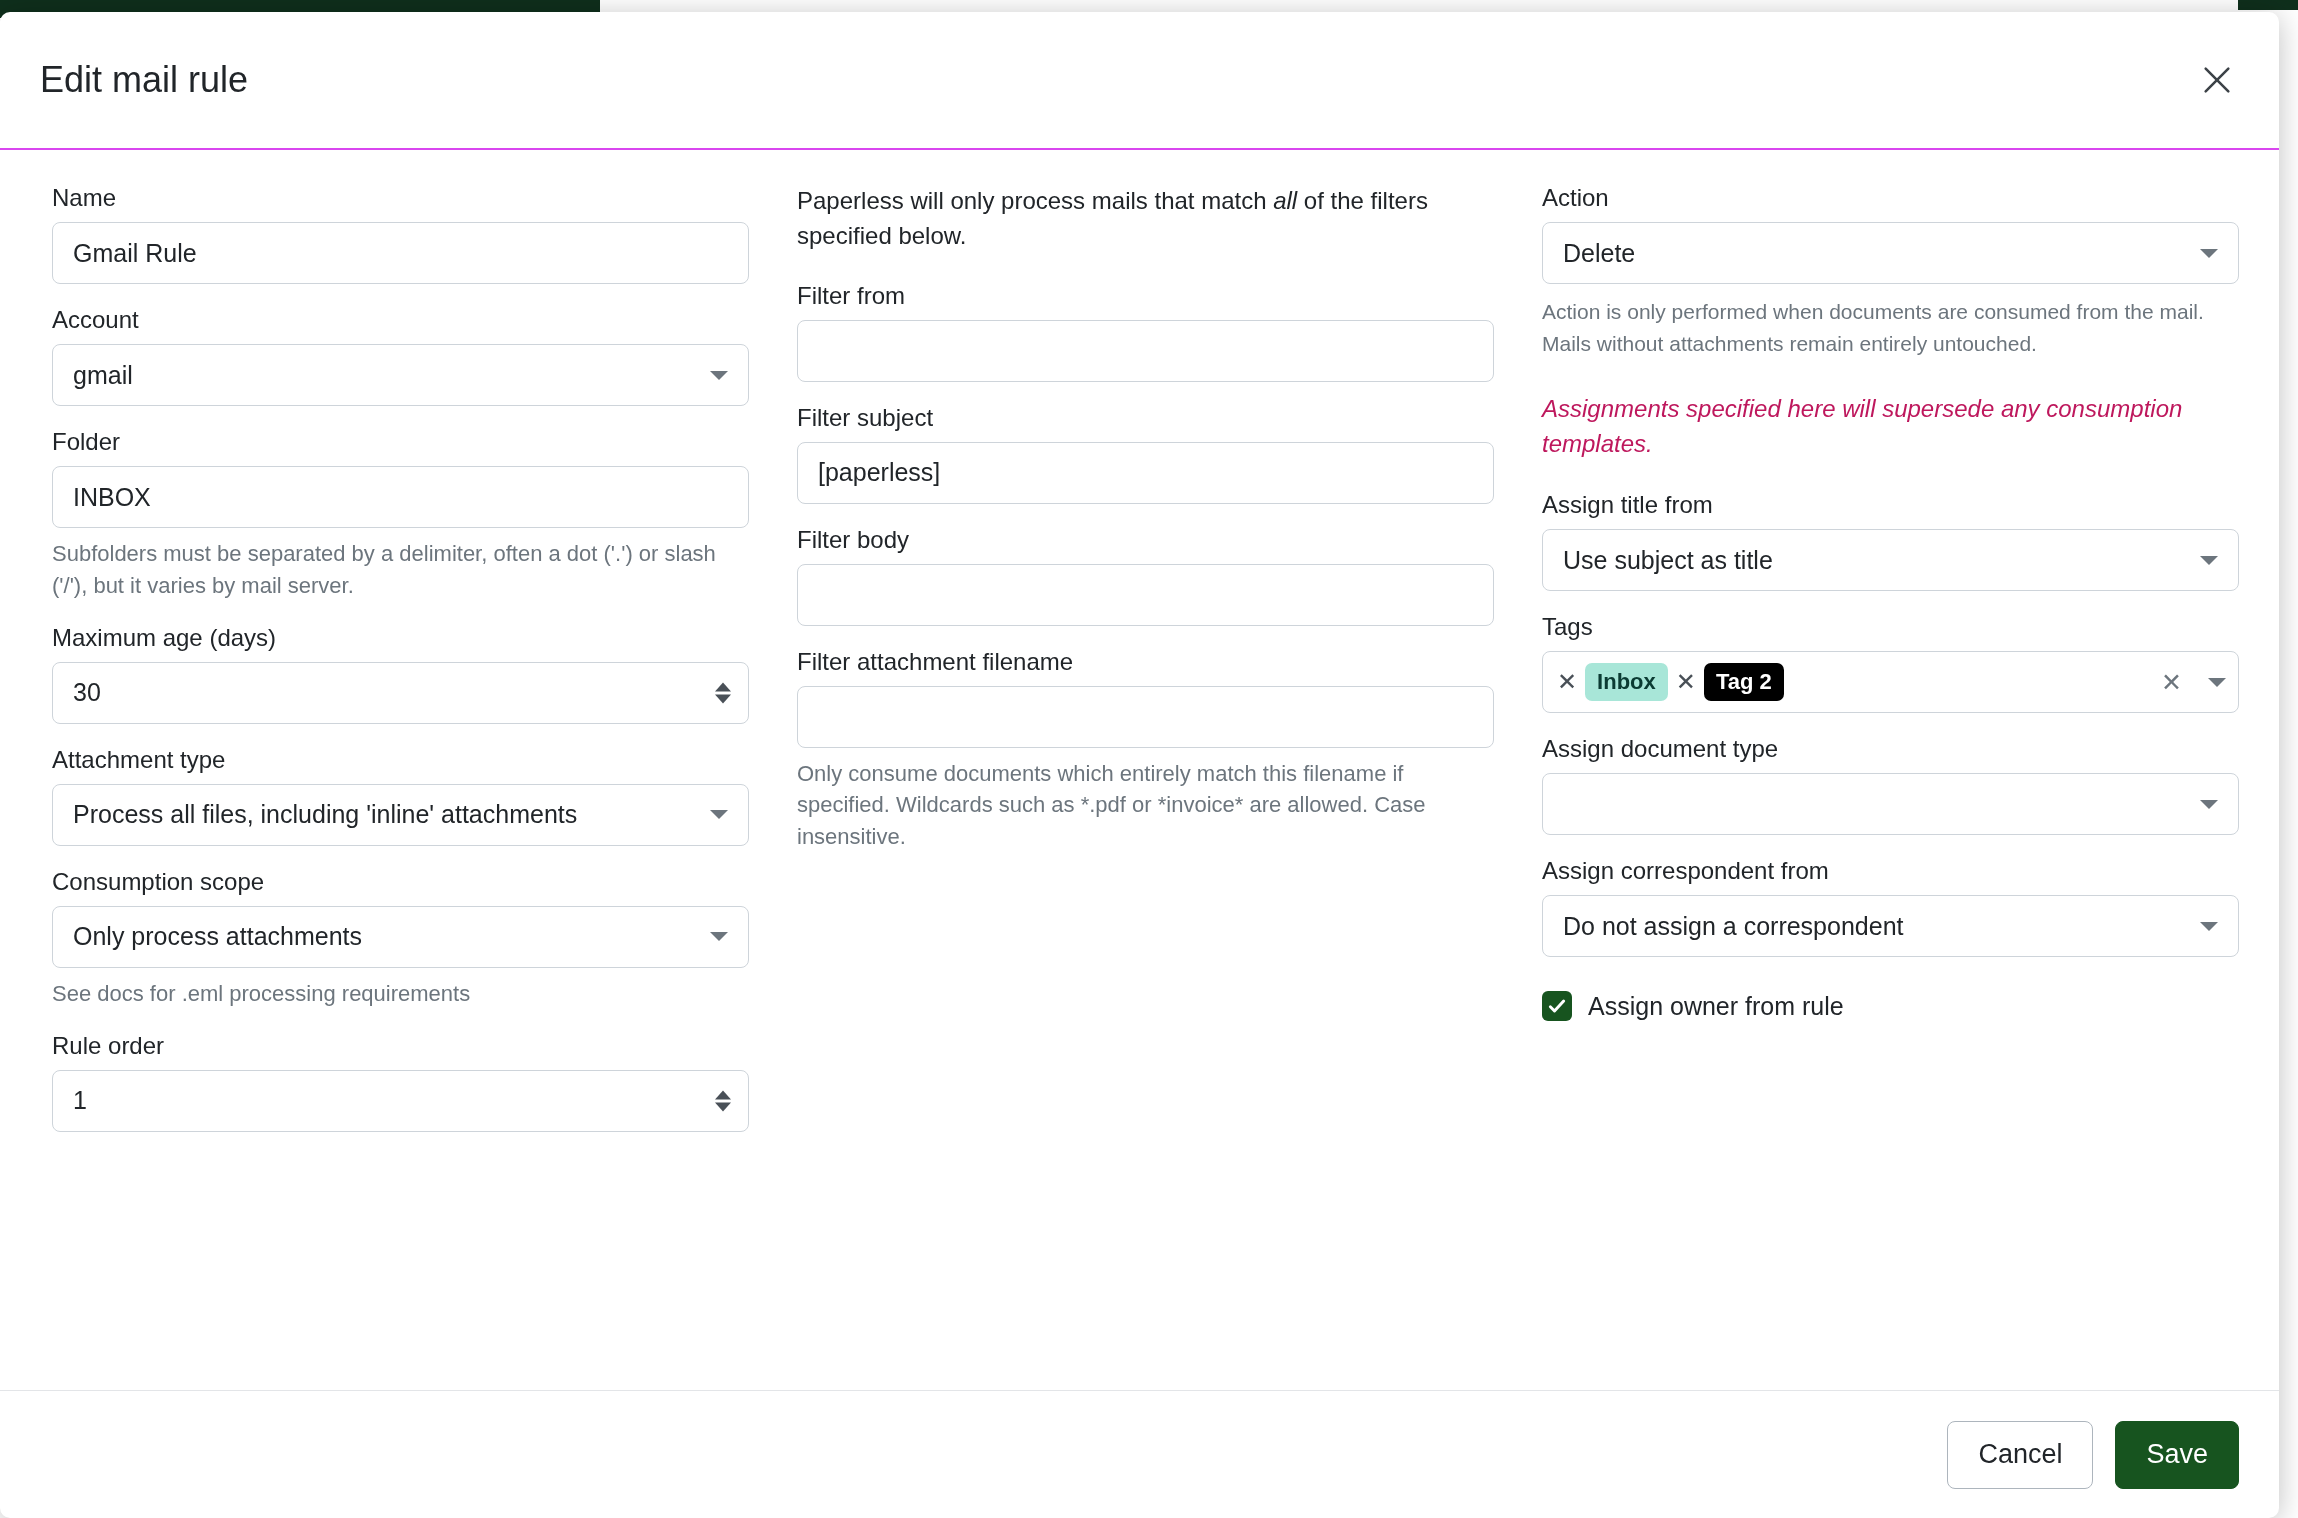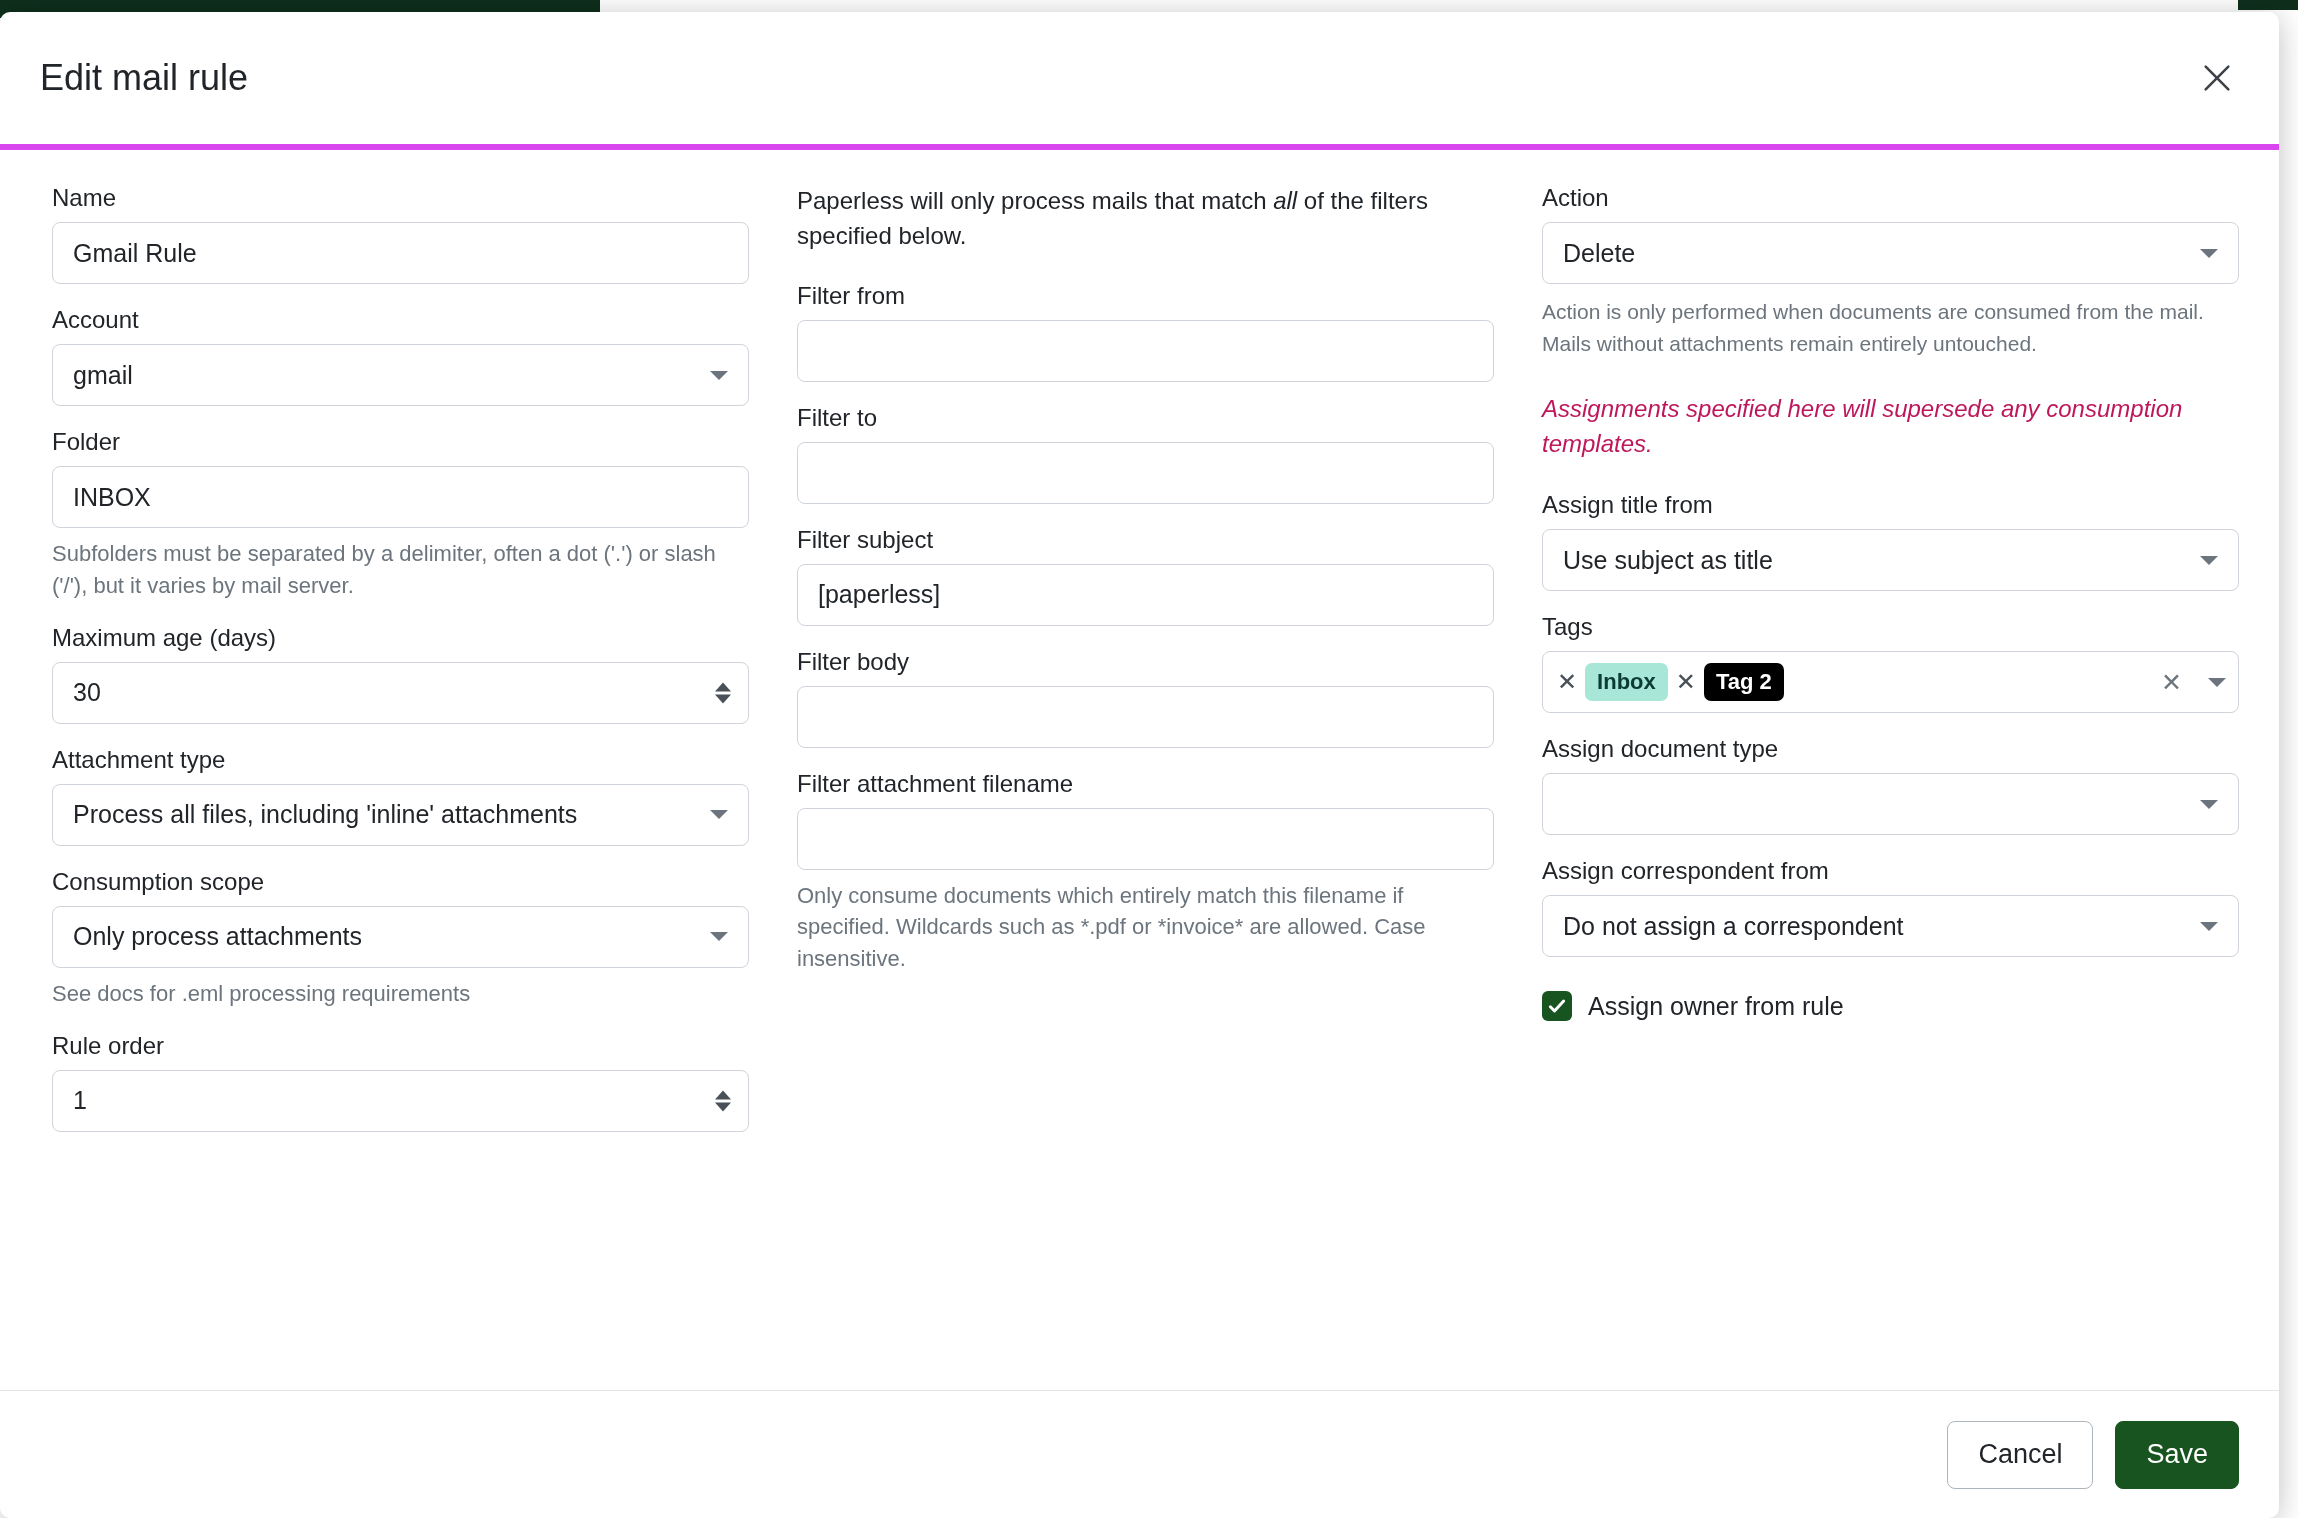--- a/index.html
+++ b/index.html
@@ -34,21 +34,21 @@
     top: 12px;
     width: 2279px;
     height: 1506px;
     background: #ffffff;
     border-radius: 10px;
     box-shadow: 0 4px 30px rgba(0,0,0,0.25);
     overflow: hidden;
   }
   .modal-header {
     height: 138px;
-    border-bottom: 6px solid #d946ef;
+    border-bottom: 2px solid #d946ef;
     display: flex;
     align-items: center;
     padding: 0 36px 0 40px;
     justify-content: space-between;
   }
   .modal-title {
     font-size: 36px;
     color: #212529;
     font-weight: 400;
   }
@@ -328,24 +328,20 @@
 
     <div class="col col-2">
 
       <div class="intro-text"><span>Paperless will only process mails that match </span><i>all</i><span> of the filters specified below.</span></div>
 
       <div class="field-group">
         <label class="field-label">Filter from</label>
         <input class="form-control" value="" style="">
       </div>
 
-      <div class="field-group">
-        <label class="field-label">Filter to</label>
-        <input class="form-control" value="" style="">
-      </div>
 
       <div class="field-group">
         <label class="field-label">Filter subject</label>
         <input class="form-control" value="[paperless]" style="">
       </div>
 
       <div class="field-group">
         <label class="field-label">Filter body</label>
         <input class="form-control" value="" style="">
       </div>

